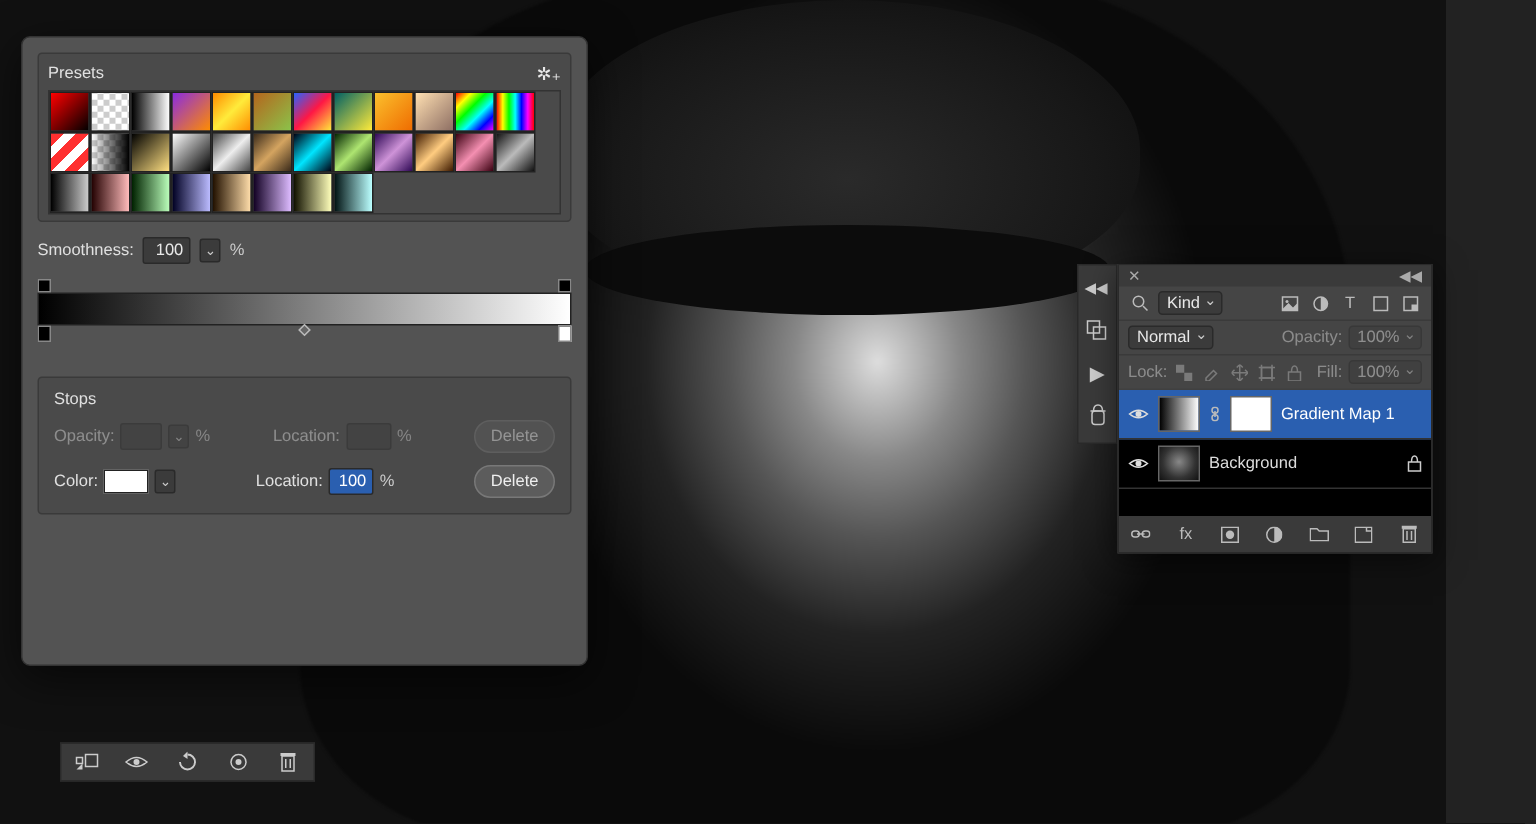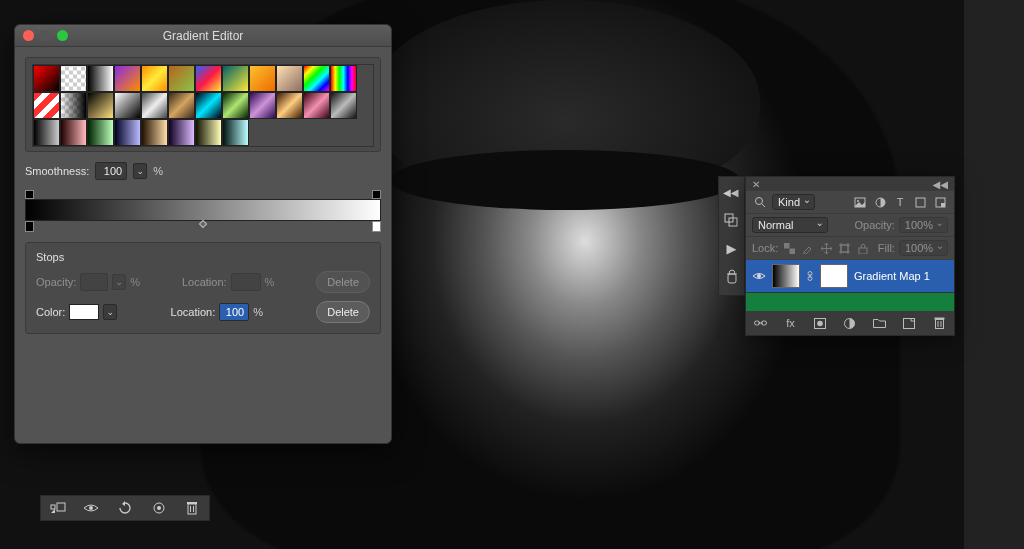--- a/index.html
+++ b/index.html
@@ -41,21 +41,21 @@
   .pillbtn { background: #5c5c5c; border: 1px solid #787878; color: #eee; font-size: 12px; height: 24px; border-radius: 12px; display: flex; align-items: center; justify-content: center; cursor: pointer; }
 
   .grad-editor { margin-top: 10px; }
   .grad-top-row { display: flex; justify-content: space-between; }
   .ostop { width: 9px; height: 9px; background: #000; border: 1px solid #888; }
   .grad-bar { height: 22px; width: 100%; background: linear-gradient(to right, #000 0%, #fff 100%); border: 1px solid #222; }
   .grad-bot-row { display: flex; justify-content: space-between; position: relative; height: 14px; }
   .midpt { position: absolute; left: 50%; top: 0; transform: translateX(-50%) rotate(45deg); width: 6px; height: 6px; background: #666; border: 1px solid #bbb; }
   .cstop { width: 9px; height: 11px; border: 1px solid #888; }
 
-  .stops-box { border: 1px solid #3a3a3a; border-radius: 3px; background: #4a4a4a; padding: 8px 10px 10px 10px; margin-top: 7px; }
+  .stops-box { border: 1px solid #3a3a3a; border-radius: 3px; background: #4a4a4a; padding: 8px 10px 10px 10px; margin-top: 20px; }
   .stops-row { display: flex; align-items: center; justify-content: space-between; margin-top: 8px; gap: 6px; }
   .group { display: flex; align-items: center; gap: 4px; }
   .smallbtn { background: #5c5c5c; border: 1px solid #787878; color: #eee; font-size: 11px; padding: 4px 10px; border-radius: 11px; cursor: pointer; }
   .disabled { opacity: 0.45; }
   .color-swatch { width: 30px; height: 16px; background: #fff; border: 1px solid #222; }
   .sel { background: #2a5fb0 !important; color: #fff; }
 
   
   .footer-strip { position: absolute; left: 40px; top: 495px; width: 170px; height: 26px; background: #3a3a3a; border: 1px solid #2a2a2a; display: flex; align-items: center; justify-content: space-around; color: #ddd; font-size: 13px; }
   .ficon { cursor: pointer; display: flex; align-items: center; justify-content: center; width: 20px; }
@@ -65,21 +65,21 @@
   .panel-top { height: 14px; background: #3a3a3a; display: flex; justify-content: space-between; align-items: center; padding: 0 6px; color: #aaa; font-size: 10px; }
   .tabs { display: flex; background: #3a3a3a; border-bottom: 1px solid #2a2a2a; }
   .tab { padding: 5px 10px; color: #bbb; cursor: pointer; }
   .tab.active { background: #454545; color: #eee; }
   .burger { margin-left: auto; padding: 5px 8px; color: #bbb; cursor: pointer; }
 
   .panel-row { display: flex; align-items: center; padding: 4px 6px; gap: 4px; border-bottom: 1px solid #3a3a3a; }
   .panel-row.tight { padding: 3px 6px; }
   .iconbtn { width: 16px; height: 16px; display: inline-flex; align-items: center; justify-content: center; color: #bbb; font-size: 11px; cursor: pointer; }
 
-  .layer-list { background: #15803d; }
+  .layer-list { background: #000000; }
   .layer-item { display: flex; align-items: center; padding: 4px 6px; border-bottom: 1px solid #333; gap: 6px; }
   .layer-item.sel { background: #5a5a5a; }
   .eye { width: 14px; text-align: center; cursor: pointer; }
   .thumb { width: 28px; height: 24px; border: 1px solid #666; background: #222; }
   .thumb.gm { background: linear-gradient(to right,#000,#fff); }
   .thumb.mask { background: #fff; }
   .thumb.photo-t { background: radial-gradient(circle at 50% 45%, #888 0%, #333 60%, #111 100%); }
   .linkic { font-size: 9px; color: #aaa; }
   .lockic { margin-left: auto; color: #bbb; }
 
@@ -98,32 +98,28 @@
 <body>
 
 <div class="canvas-area">
   <div class="photo"></div>
   <div class="hat"></div>
   <div class="hatband"></div>
   <div class="canvas-right"></div>
 </div>
 
 <div class="dialog">
-  <div class="titlebar">
-    <div class="winbtns">
-      <div class="winbtn wb-close"></div>
-      <div class="winbtn wb-min"></div>
-      <div class="winbtn wb-zoom"></div>
-    </div>
-    <span class="titletxt">Gradient Editor</span>
-  </div>
 
   <div class="dialog-body">
     <div class="left-col">
       <div class="presets-box">
+        <div class="presets-hdr">
+          <span class="lbl">Presets</span>
+          <span class="gear">✲₊</span>
+        </div>
         <div class="swatch-grid" id="swatch-grid">
             <div class="swatch" style="background: linear-gradient(135deg, rgb(255, 0, 0), rgb(0, 0, 0));"></div>
             <div class="swatch" style="background: repeating-conic-gradient(rgb(204, 204, 204) 0deg, rgb(204, 204, 204) 25%, rgb(255, 255, 255) 0deg, rgb(255, 255, 255) 50%) 0px center / 8px 8px;"></div>
             <div class="swatch" style="background: linear-gradient(to right, rgb(0, 0, 0), rgb(255, 255, 255));"></div>
             <div class="swatch" style="background: linear-gradient(135deg, rgb(138, 43, 226), rgb(255, 140, 0));"></div>
             <div class="swatch" style="background: linear-gradient(135deg, rgb(255, 140, 0), rgb(255, 235, 59), rgb(255, 140, 0));"></div>
             <div class="swatch" style="background: linear-gradient(135deg, rgb(181, 101, 29), rgb(139, 195, 74));"></div>
             <div class="swatch" style="background: linear-gradient(135deg, rgb(41, 98, 255), rgb(255, 23, 68), rgb(255, 235, 59));"></div>
             <div class="swatch" style="background: linear-gradient(135deg, rgb(0, 96, 100), rgb(255, 235, 59));"></div>
             <div class="swatch" style="background: linear-gradient(135deg, rgb(251, 192, 45), rgb(239, 108, 0));"></div>
@@ -301,21 +297,21 @@
       </span>
     <span class="iconbtn">
         <svg width="11" height="11" viewBox="0 0 11 11">
           <rect x="1" y="1" width="9" height="9" fill="none" stroke="#bbb"></rect>
           <rect x="6" y="6" width="4" height="4" fill="#bbb"></rect>
         </svg>
       </span>
   </div>
 
   <div class="panel-row tight">
-    <span class="select" style="width:76px">Normal</span>
+    <span class="select" style="width:57px">Normal</span>
     <span style="flex:1"></span>
     <span class="lbl disabled">Opacity:</span>
     <span class="select disabled">100%</span>
   </div>
 
   <div class="panel-row tight disabled">
     <span class="lbl">Lock:</span>
     <span class="iconbtn">
         <svg width="11" height="11" viewBox="0 0 11 11">
           <rect x="0" y="0" width="5.5" height="5.5" fill="#bbb"></rect>
@@ -365,20 +361,36 @@
       <span class="linkic">
           <svg width="8" height="10" viewBox="0 0 8 10">
             <circle cx="4" cy="2.5" r="2" fill="none" stroke="#bbb"></circle>
             <circle cx="4" cy="7.5" r="2" fill="none" stroke="#bbb"></circle>
             <line x1="4" y1="3" x2="4" y2="7" stroke="#bbb"></line>
           </svg>
         </span>
       <div class="thumb mask"></div>
       <span>Gradient Map 1</span>
     </div>
+    <div class="layer-item">
+      <span class="eye">
+          <svg width="14" height="10" viewBox="0 0 14 10">
+            <path d="M1 5 Q7 0 13 5 Q7 10 1 5 Z" fill="none" stroke="#ddd"></path>
+            <circle cx="7" cy="5" r="2" fill="#ddd"></circle>
+          </svg>
+        </span>
+      <div class="thumb photo-t"></div>
+      <span>Background</span>
+      <span class="lockic">
+          <svg width="10" height="12" viewBox="0 0 10 12">
+            <rect x="1" y="5" width="8" height="6" fill="none" stroke="#ccc"></rect>
+            <path d="M3 5 Q3 1 5 1 Q7 1 7 5" fill="none" stroke="#ccc"></path>
+          </svg>
+        </span>
+    </div>
     <div style="height:18px"></div>
   </div>
 
   <div class="panel-footer">
     <span class="iconbtn">
         <svg width="13" height="10" viewBox="0 0 13 10">
           <rect x="0.5" y="3" width="5" height="4" rx="2" fill="none" stroke="#bbb"></rect>
           <rect x="7.5" y="3" width="5" height="4" rx="2" fill="none" stroke="#bbb"></rect>
           <line x1="4" y1="5" x2="9" y2="5" stroke="#bbb"></line>
         </svg>

